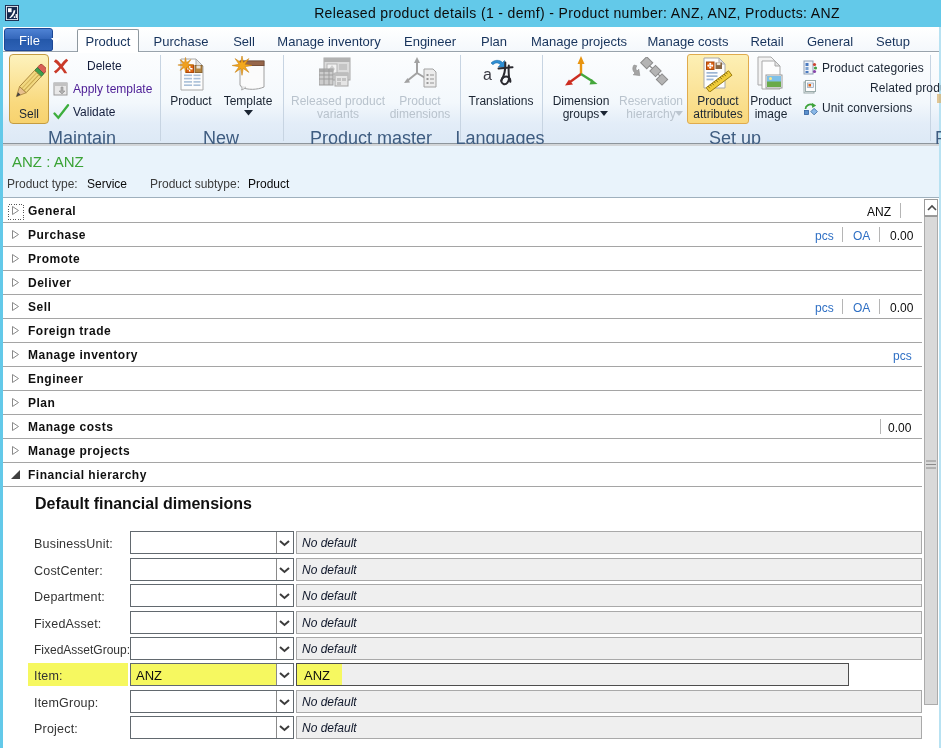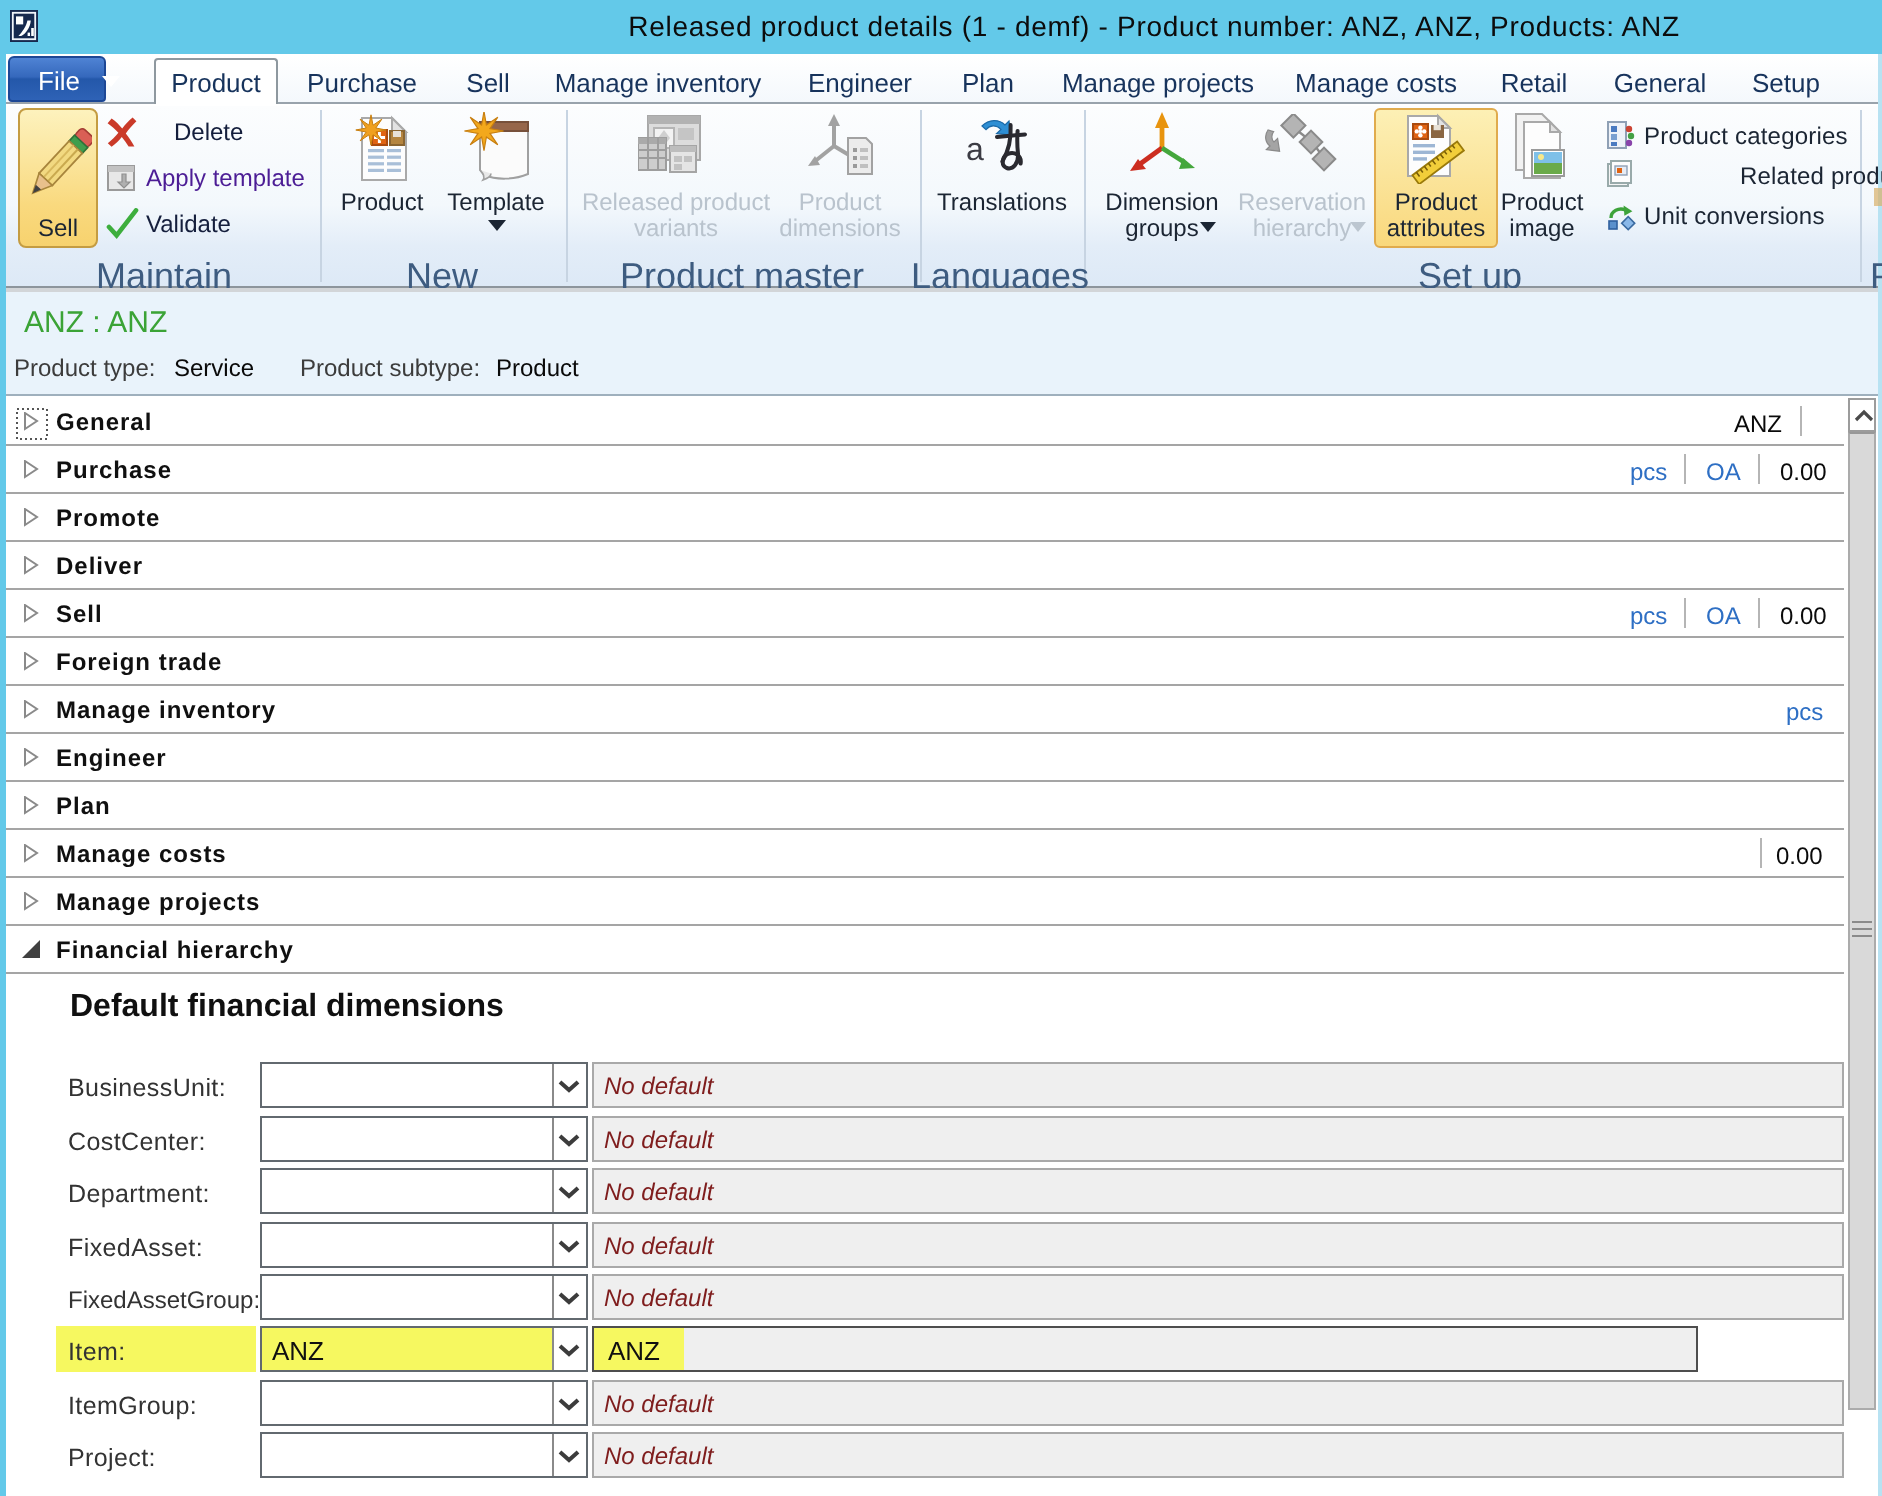--- a/index.html
+++ b/index.html
@@ -28,21 +28,21 @@
 .ibv{position:absolute;top:177px;font-size:12px;color:#0a0a0a}
 .row{position:absolute;left:3px;width:919px;height:24px;border-bottom:1px solid #a5a5a5;background:#fff}
 .rtxt{position:absolute;left:25px;top:5px;font-size:12px;font-weight:bold;color:#101010;letter-spacing:0.5px}
 .rval.blue{color:#2e6fc4}
 .rval{position:absolute;top:6px;font-size:12px;color:#0a0a0a}
 .rsep{position:absolute;top:4px;width:1px;height:15px;background:#b5b5b5}
 .flabel{position:absolute;left:34px;font-size:12.5px;letter-spacing:0.2px;color:#333}
 .combo{position:absolute;left:130px;width:164px;height:23px;background:#fff;border:1px solid #62696f}
 .combo .dd{position:absolute;right:0;top:0;width:17px;height:21px;border-left:1px solid #8a8a8a;background:#fff}
 .field{position:absolute;left:296px;width:626px;height:23px;background:#efefef;border:1px solid #a9a9a9}
-.nd{position:absolute;left:5px;top:4px;font-style:italic;font-size:12px;color:#7f1d1d}
+.nd{position:absolute;left:5px;top:4px;font-style:italic;font-size:12px;color:#0f172a}
 #fdbold{left:35px;top:495px;font-size:16px;font-weight:bold;color:#101010}
 .chev{position:absolute;right:3px;top:8px}
 </style></head><body>
 <div id="titlebar" class="abs"></div>
 <svg class="abs" style="left:5px;top:5px" width="14" height="16" viewBox="0 0 14 16">
     <rect x="0" y="0" width="14" height="16" fill="#16294e"></rect>
     <rect x="1.4" y="1.4" width="11.2" height="13.2" fill="none" stroke="#f0f4fa" stroke-width="0.9"></rect>
     <rect x="3" y="3.2" width="3.6" height="4" fill="#fff"></rect>
     <path d="M4.2,13 C6.2,10.8 8.1,8.3 8.7,5.2 L10.4,5.2 C10.1,8.8 7.9,11.8 5.6,13 Z" fill="#fff"></path>
     <rect x="10.6" y="9" width="1.3" height="4" fill="#fff"></rect>

